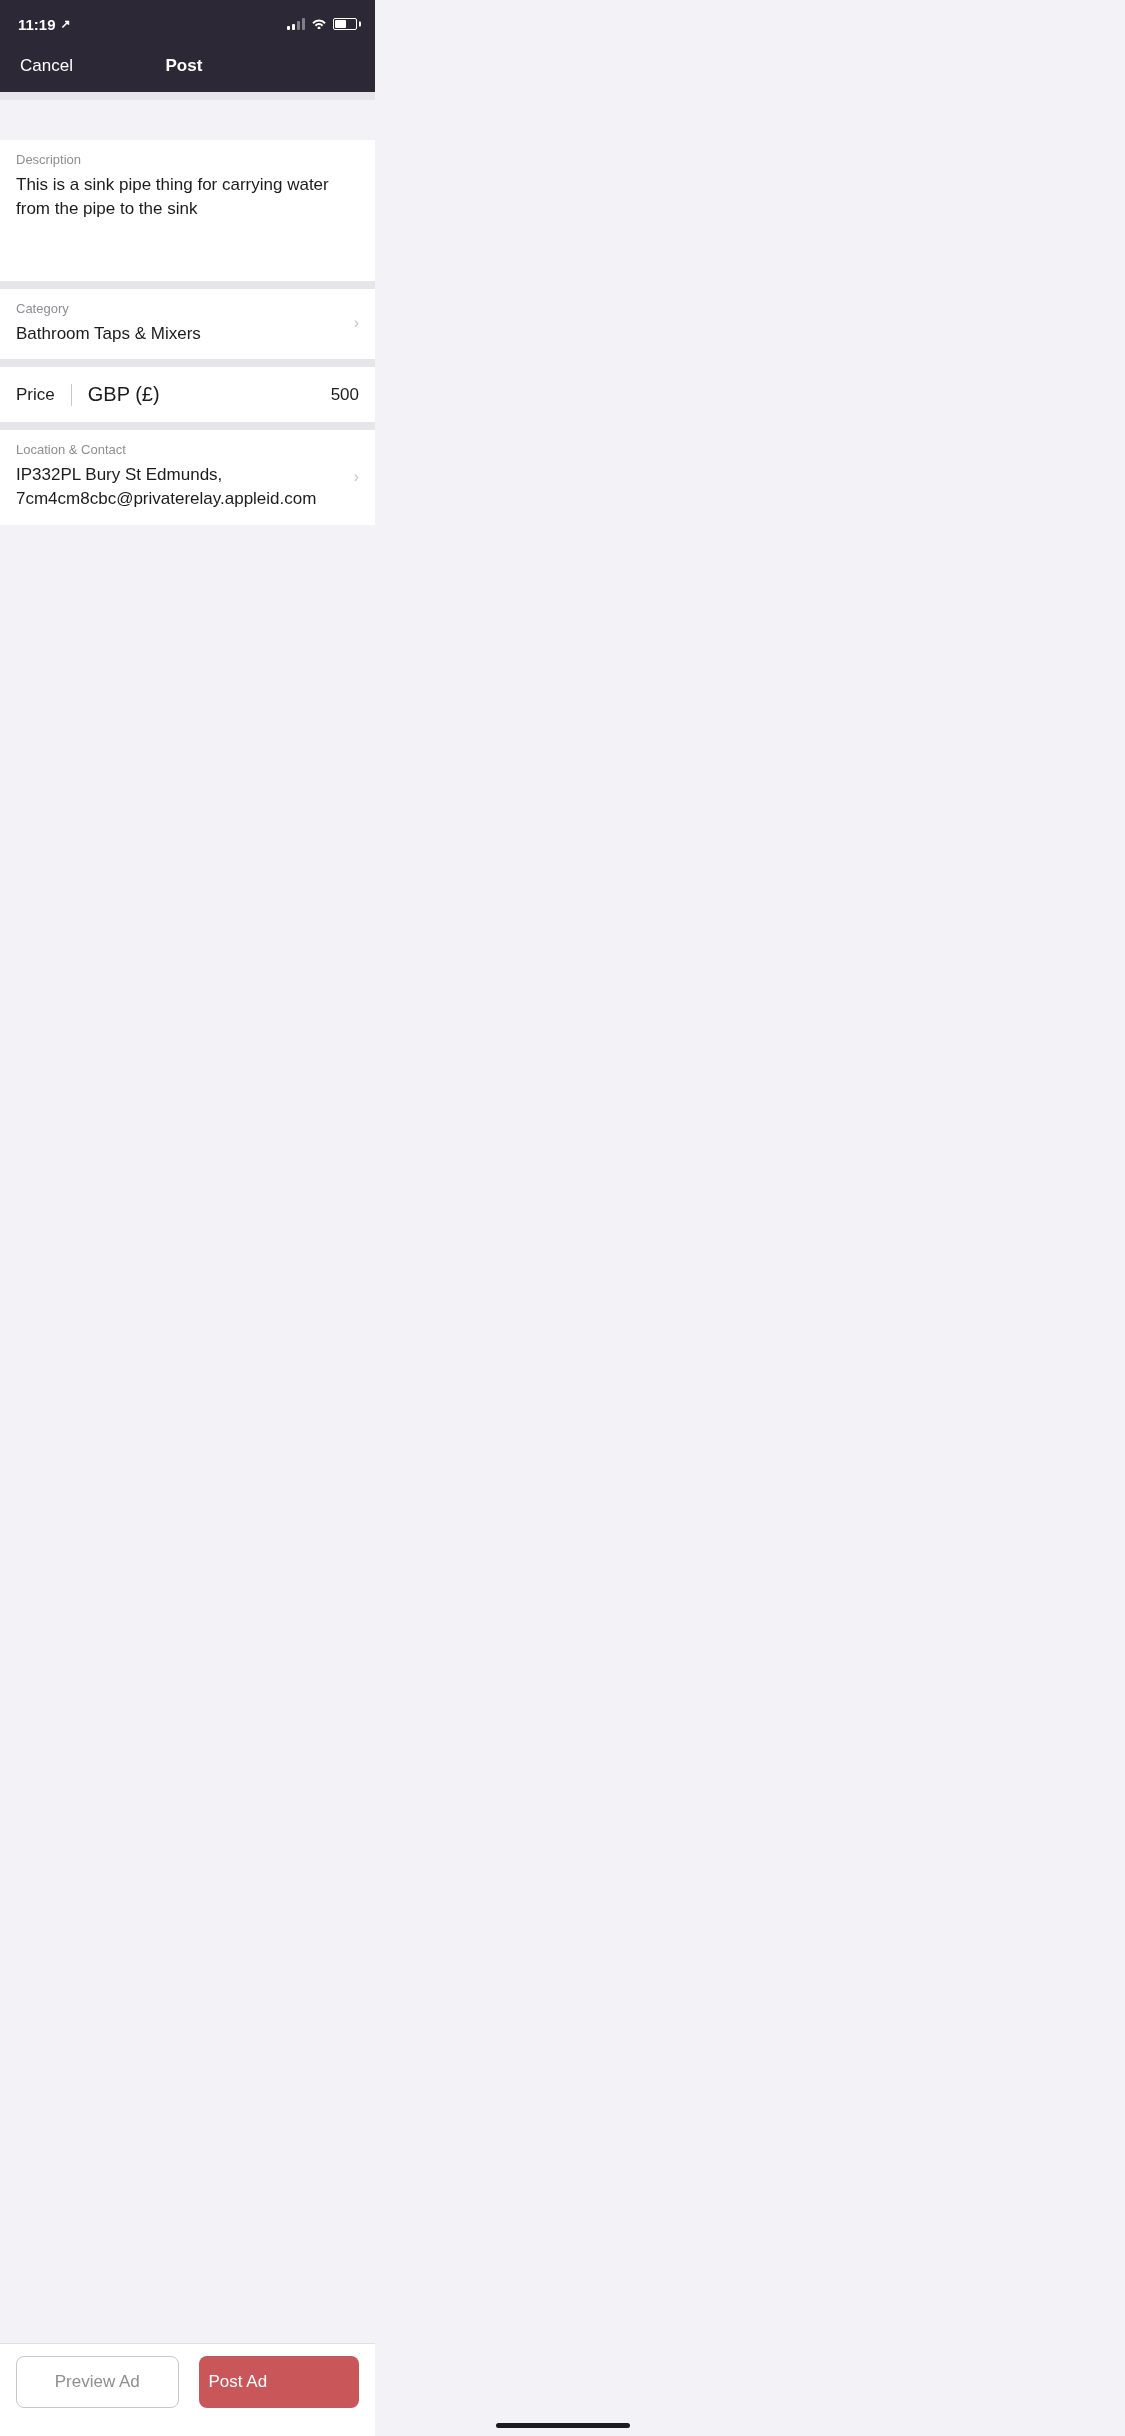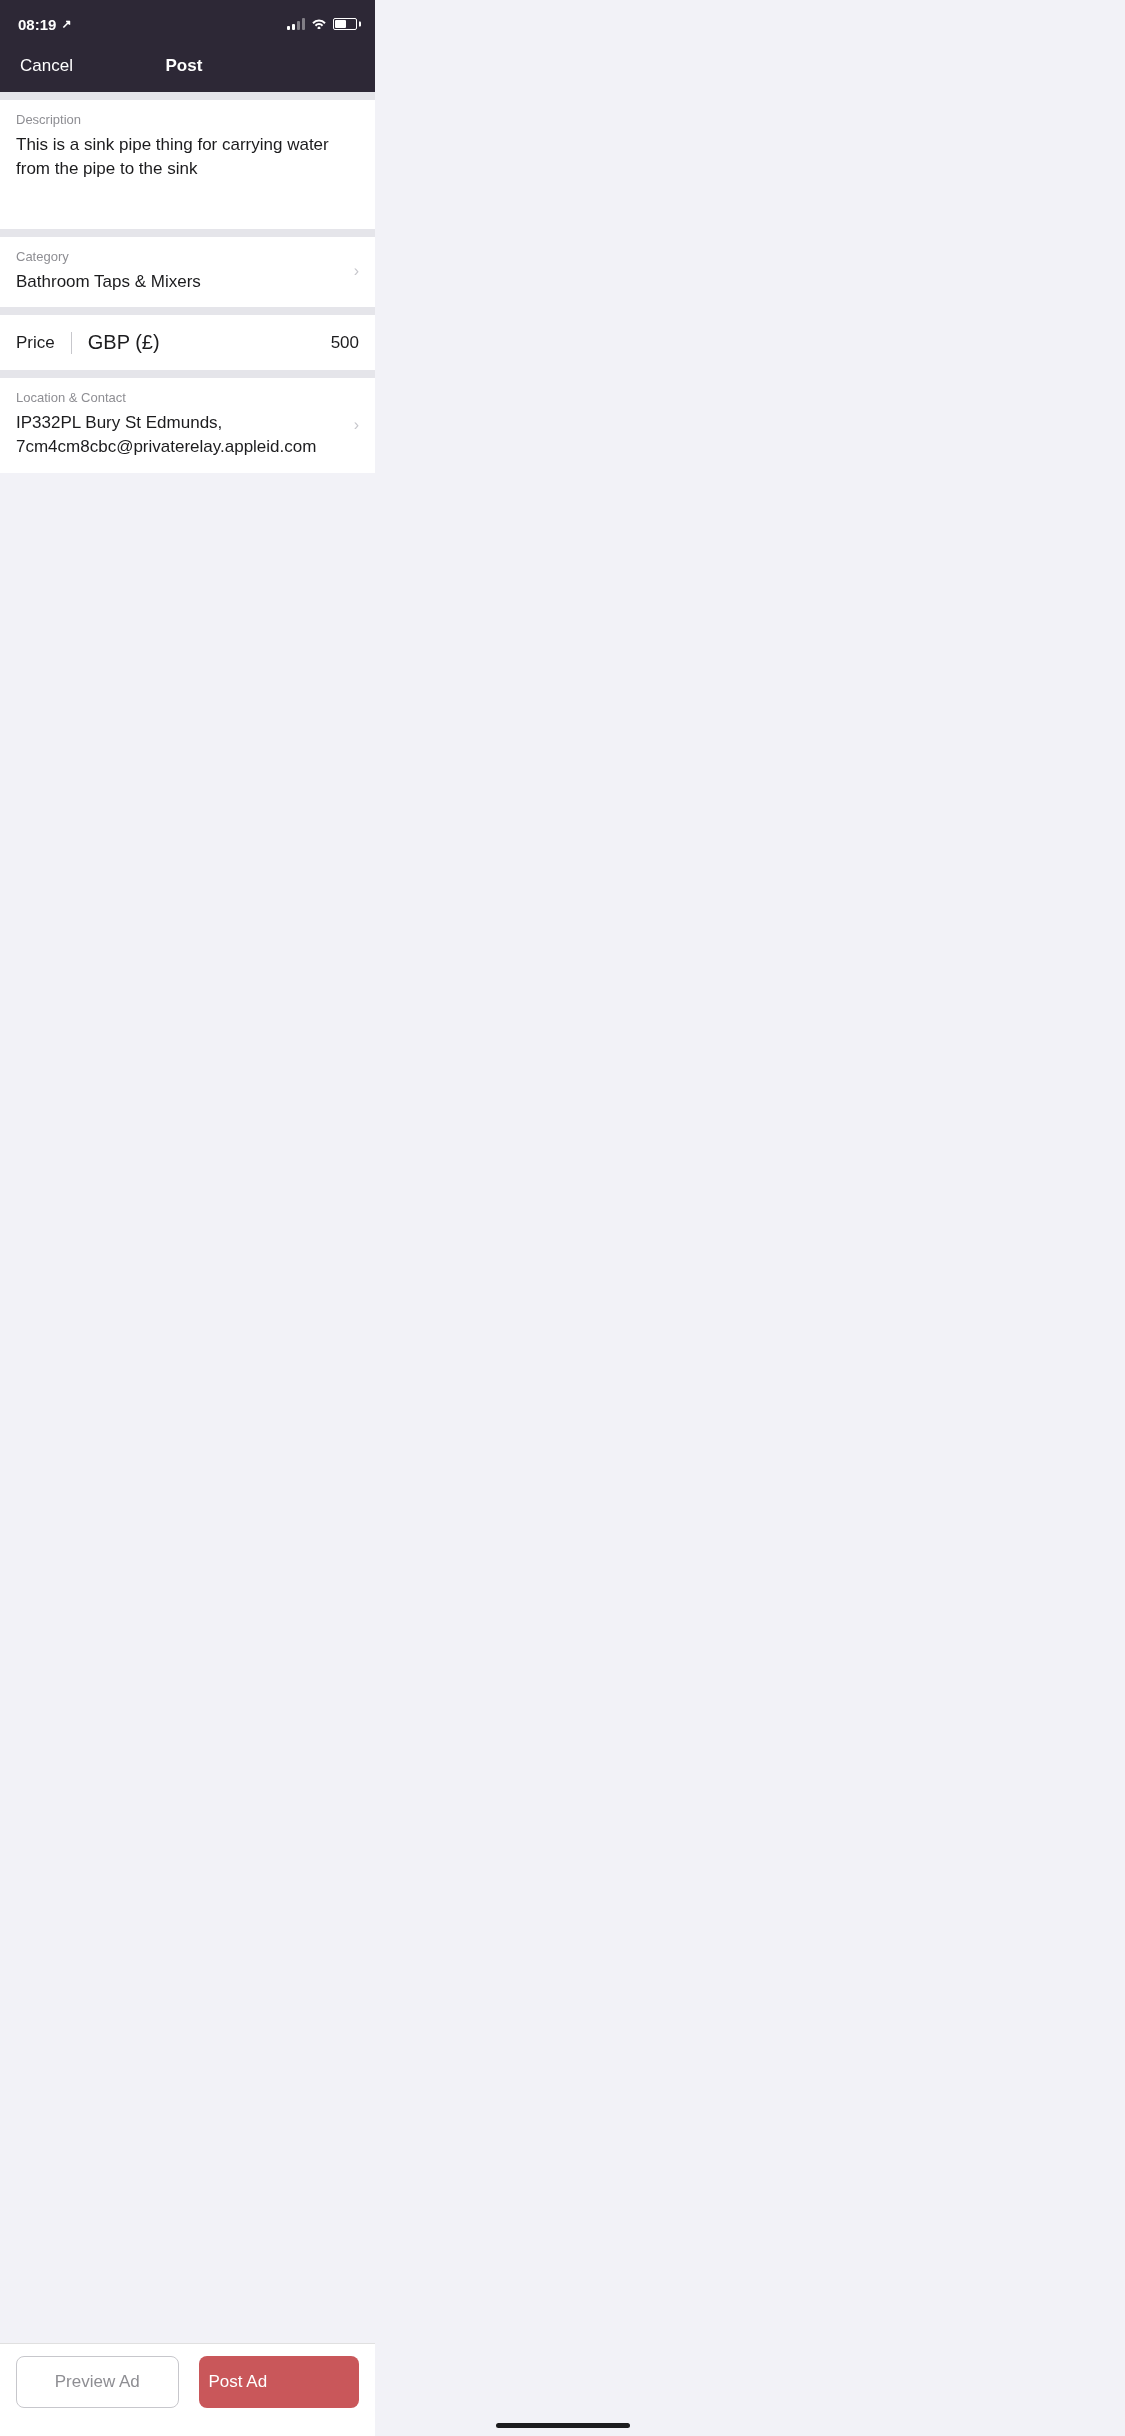--- a/index.html
+++ b/index.html
@@ -135,21 +135,22 @@
 
     .section-value {
       font-size: 17px;
       color: #1c1c1e;
       line-height: 1.4;
     }
 
     
     .description-section {
       background: white;
-      padding: 12px 16px 48px 16px;
+      padding: 12px 16px 60px 16px;
+      margin-top: 40px;
     }
 
     
     .category-section {
       background: white;
       padding: 12px 16px 14px 16px;
       display: flex;
       align-items: center;
       justify-content: center;
     }
@@ -264,21 +265,21 @@
 
     .spacer-bottom {
       height: 100px;
     }
   </style>
 </head>
 <body>
 
 <div class="status-bar">
   <div class="status-time">
-    <span>08:19</span>
+    <span>11:19</span>
     <span style="font-size:12px;">↗</span>
   </div>
   <div class="status-icons">
     <div class="signal-bars">
       <span></span>
       <span></span>
       <span></span>
       <span></span>
     </div>
     <span class="wifi-icon">

